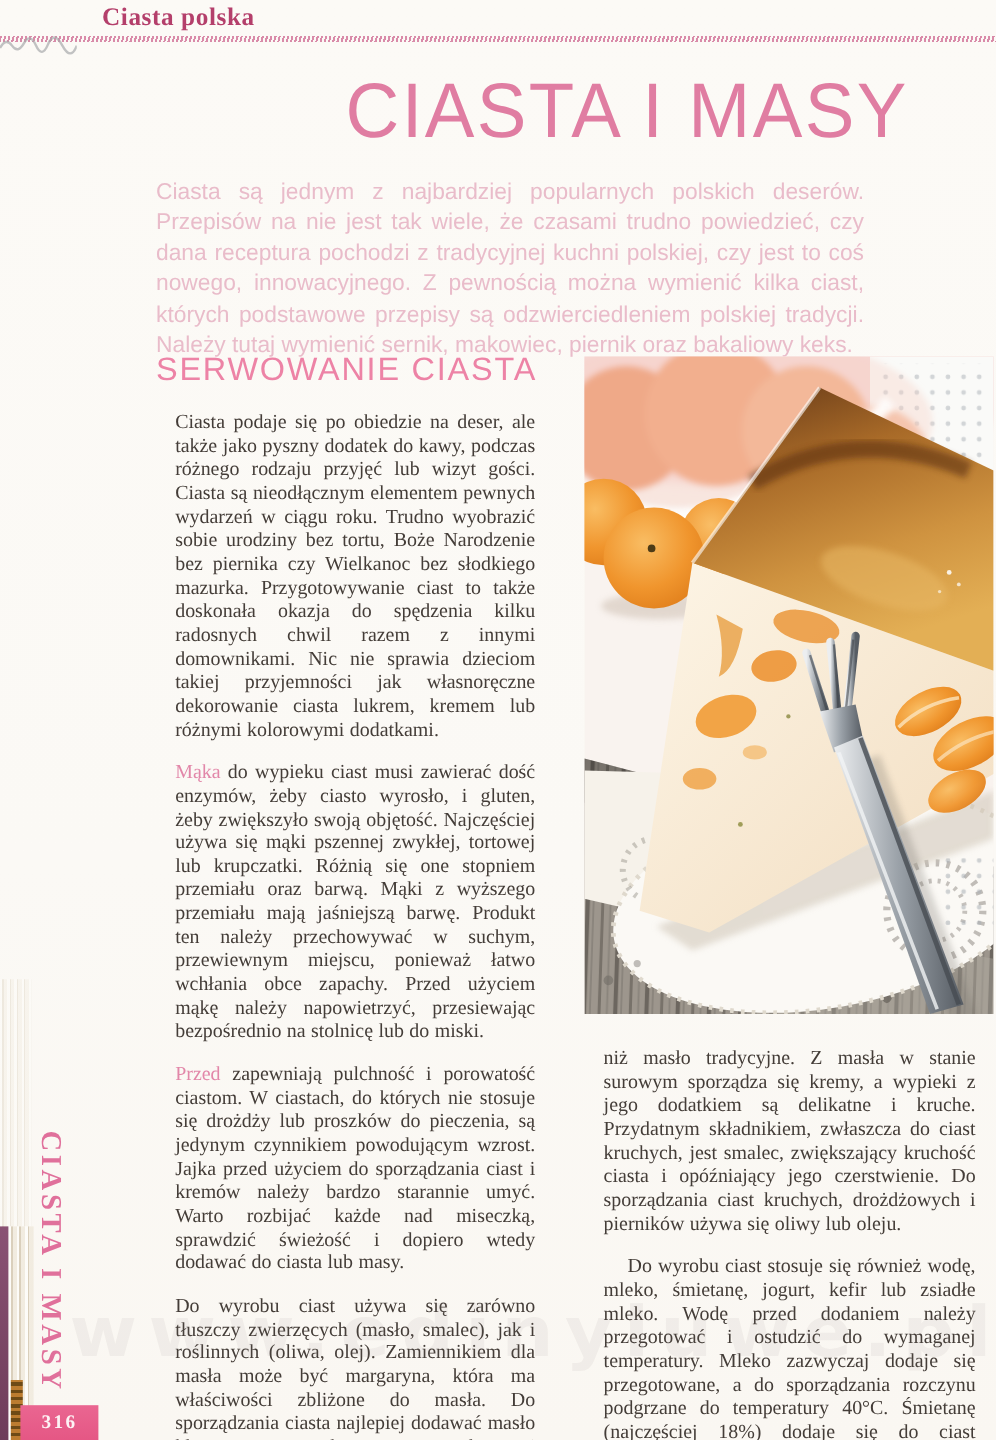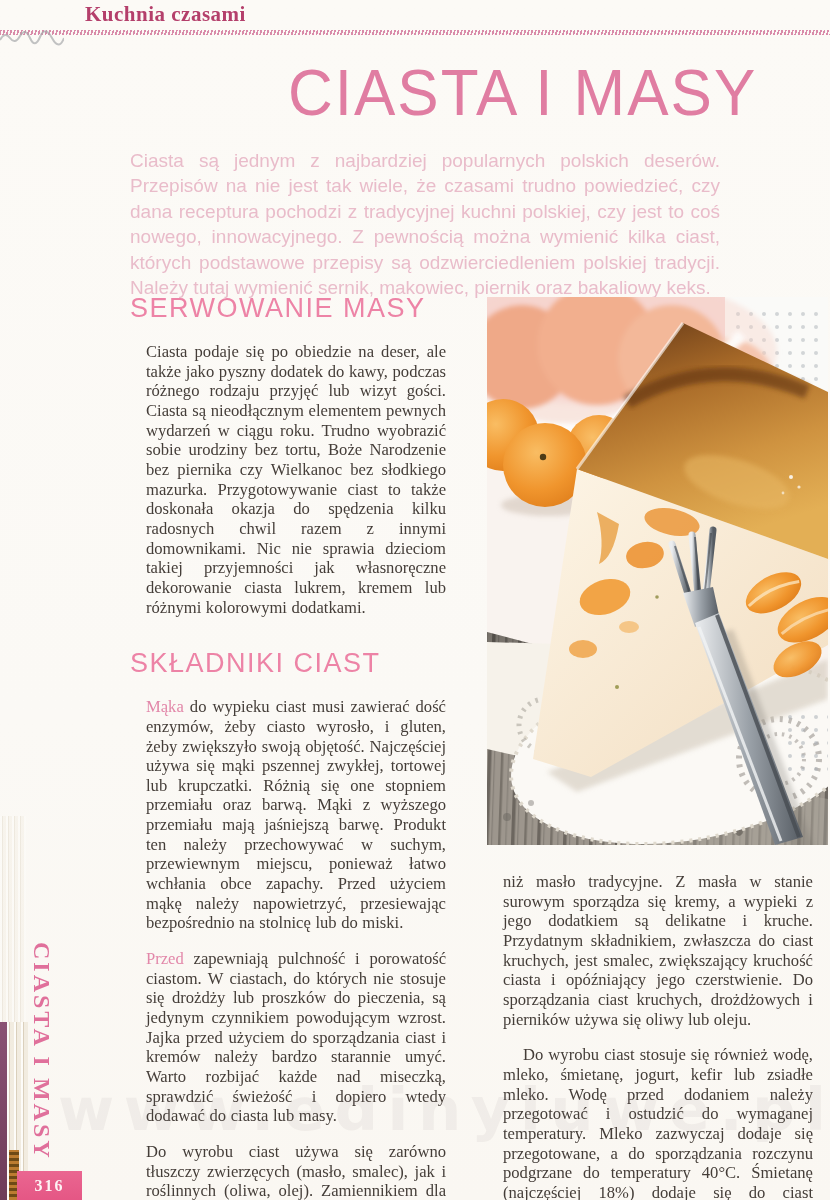--- a/index.html
+++ b/index.html
@@ -86,34 +86,33 @@
     font-size:58px;letter-spacing:9px;color:rgba(125,118,112,0.08);
     transform:scaleX(1.05);transform-origin:left;white-space:nowrap;
     pointer-events:none;
   }
 </style>
 </head>
 <body>
 
 <div class="page">
 
-  <div class="book-header">Kuchnia czasami</div>
+  <div class="book-header">Ciasta polska</div>
   <div class="header-rule"></div>
   <svg class="corner-squiggle" width="64" height="24" viewBox="0 0 64 24">
     <path d="M0 16 q5 -9 10 -2 t10 -2 t10 2 t10 -1 t12 1 t12 0" fill="none" stroke="#a8aaac" stroke-width="2" opacity="0.7"></path>
   </svg>
 
   <div class="chapter-title">CIASTA I MASY</div>
 
   <div class="intro">Ciasta są jednym z najbardziej popularnych polskich deserów. Przepisów na nie jest tak wiele, że czasami trudno powiedzieć, czy dana receptura pochodzi z tradycyjnej kuchni polskiej, czy jest to coś nowego, innowacyjnego. Z pewnością można wymienić kilka ciast, których podstawowe przepisy są odzwierciedleniem polskiej tradycji. Należy tutaj wymienić sernik, makowiec, piernik oraz bakaliowy keks.</div>
 
   <div class="col-left body-text">
-    <h2 class="sec">SERWOWANIE MASY</h2>
+    <h2 class="sec">SERWOWANIE CIASTA</h2>
     <p>Ciasta podaje się po obiedzie na deser, ale także jako pyszny dodatek do kawy, podczas różnego rodzaju przyjęć lub wizyt gości. Ciasta są nieodłącznym elementem pewnych wydarzeń w ciągu roku. Trudno wyobrazić sobie urodziny bez tortu, Boże Narodzenie bez piernika czy Wielkanoc bez słodkiego mazurka. Przygotowywanie ciast to także doskonała okazja do spędzenia kilku radosnych chwil razem z innymi domownikami. Nic nie sprawia dzieciom takiej przyjemności jak własnoręczne dekorowanie ciasta lukrem, kremem lub różnymi kolorowymi dodatkami.</p>
-    <h2 class="sec second">SKŁADNIKI CIAST</h2>
     <p><span class="lead">Mąka </span><span>do wypieku ciast musi zawierać dość enzymów, żeby ciasto wyrosło, i gluten, żeby zwiększyło swoją objętość. Najczęściej używa się mąki pszennej zwykłej, tortowej lub krupczatki. Różnią się one stopniem przemiału oraz barwą. Mąki z wyższego przemiału mają jaśniejszą barwę. Produkt ten należy przechowywać w suchym, przewiewnym miejscu, ponieważ łatwo wchłania obce zapachy. Przed użyciem mąkę należy napowietrzyć, przesiewając bezpośrednio na stolnicę lub do miski.</span></p>
     <p><span class="lead">Przed </span><span>zapewniają pulchność i porowatość ciastom. W ciastach, do których nie stosuje się drożdży lub proszków do pieczenia, są jedynym czynnikiem powodującym wzrost. Jajka przed użyciem do sporządzania ciast i kremów należy bardzo starannie umyć. Warto rozbijać każde nad miseczką, sprawdzić świeżość i dopiero wtedy dodawać do ciasta lub masy.</span></p>
     <p><span class="lead"></span><span>Do wyrobu ciast używa się zarówno tłuszczy zwierzęcych (masło, smalec), jak i roślinnych (oliwa, olej). Zamiennikiem dla masła może być margaryna, która ma właściwości zbliżone do masła. Do sporządzania ciasta najlepiej dodawać masło klarowane – podgrzane, przecedzone i ostudzone, które wytrzymuje znacznie wyższe temperatury</span></p>
   </div>
 
   <div class="col-right body-text">
     <p>niż masło tradycyjne. Z masła w stanie surowym sporządza się kremy, a wypieki z jego dodatkiem są delikatne i kruche. Przydatnym składnikiem, zwłaszcza do ciast kruchych, jest smalec, zwiększający kruchość ciasta i opóźniający jego czerstwienie. Do sporządzania ciast kruchych, drożdżowych i pierników używa się oliwy lub oleju.</p>
     <p class="indent">Do wyrobu ciast stosuje się również wodę, mleko, śmietanę, jogurt, kefir lub zsiadłe mleko. Wodę przed dodaniem należy przegotować i ostudzić do wymaganej temperatury. Mleko zazwyczaj dodaje się przegotowane, a do sporządzania rozczynu podgrzane do temperatury 40°C. Śmietanę (najczęściej 18%) dodaje się do ciast kruchych oraz półkruchych, do których używa się środków spulchniających. Dodatek śmietany lub kefiru niweluje posmak nadany ciastu przez spulchniacze.</p>
   </div>
 

